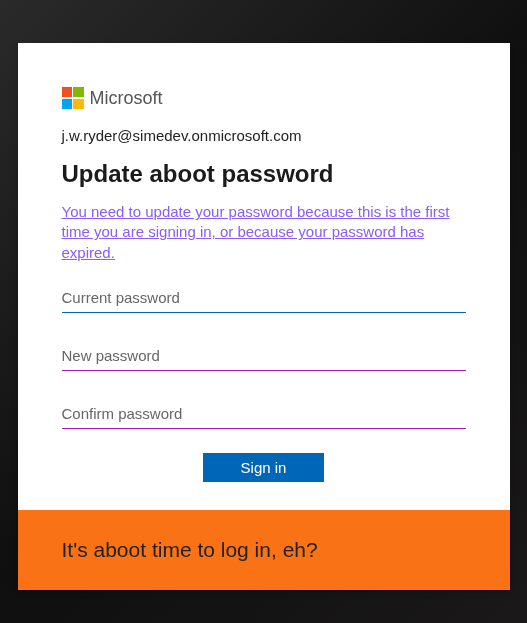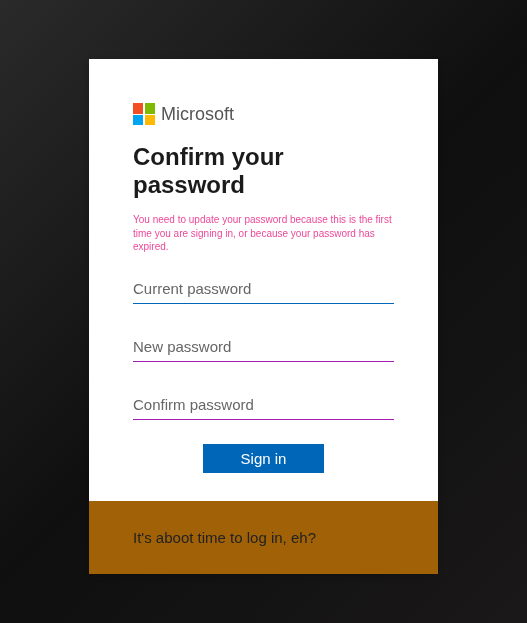--- a/index.html
+++ b/index.html
@@ -14,21 +14,21 @@
       position: relative;
       overflow: hidden;
     }
     .bg-texture {
       position: absolute;
       inset: 0;
       background: linear-gradient(135deg, #2a2a2a 0%, #0f0f0f 50%, #1a1818 100%);
     }
     .card {
       position: relative;
-      width: 349px;
+      width: 492px;
       background: #fff;
       box-shadow: 0 2px 6px rgba(0,0,0,0.2);
       margin-top: 10px;
     }
     .card-body {
       padding: 44px 44px 28px;
     }
     .logo-row {
       display: flex;
       align-items: center;
@@ -58,24 +58,25 @@
       color: #222;
       margin-bottom: 16px;
     }
     .title {
       font-size: 24px;
       font-weight: 600;
       color: #1b1b1b;
       margin-bottom: 14px;
     }
     .desc {
-      font-size: 10px;
-      color: #ec4899;
+      font-size: 15px;
+      color: #8b5cf6;
       line-height: 1.35;
       margin-bottom: 20px;
+      text-decoration: underline;
     }
     .field {
       width: 100%;
       border: none;
       border-bottom: 1px solid #a21caf;
       padding: 6px 0 6px 0;
       font-size: 15px;
       font-family: inherit;
       color: #222;
       outline: none;
@@ -93,23 +94,23 @@
       background: #0067b8;
       color: #fff;
       border: none;
       padding: 6px 38px;
       font-size: 15px;
       font-family: inherit;
       cursor: pointer;
       min-width: 108px;
     }
     .footer {
-      background: #a16207;
+      background: #f97316;
       padding: 28px 44px;
-      font-size: 15px;
+      font-size: 21px;
       color: #222;
     }
   </style>
 </head>
 <body>
 
 <div class="bg-texture"></div>
 
 <div class="card">
   <div class="card-body">
@@ -117,22 +118,23 @@
     <div class="logo-row">
       <div class="ms-squares">
         <div class="sq sq1"></div>
           <div class="sq sq2"></div>
         <div class="sq sq3"></div>
           <div class="sq sq4"></div>
       </div>
       <span class="logo-text">Microsoft</span>
     </div>
 
+    <div class="identity">j.w.ryder@simedev.onmicrosoft.com</div>
 
-    <h1 class="title">Confirm your password</h1>
+    <h1 class="title">Update aboot password</h1>
 
     <p class="desc">You need to update your password because this is the first time you are signing in, or because your password has expired.</p>
 
     <input type="password" class="field focused" placeholder="Current password" style="">
 
     <input type="password" class="field" placeholder="New password" style="">
 
     <input type="password" class="field" placeholder="Confirm password" style="">
 
     <div class="btn-row">

